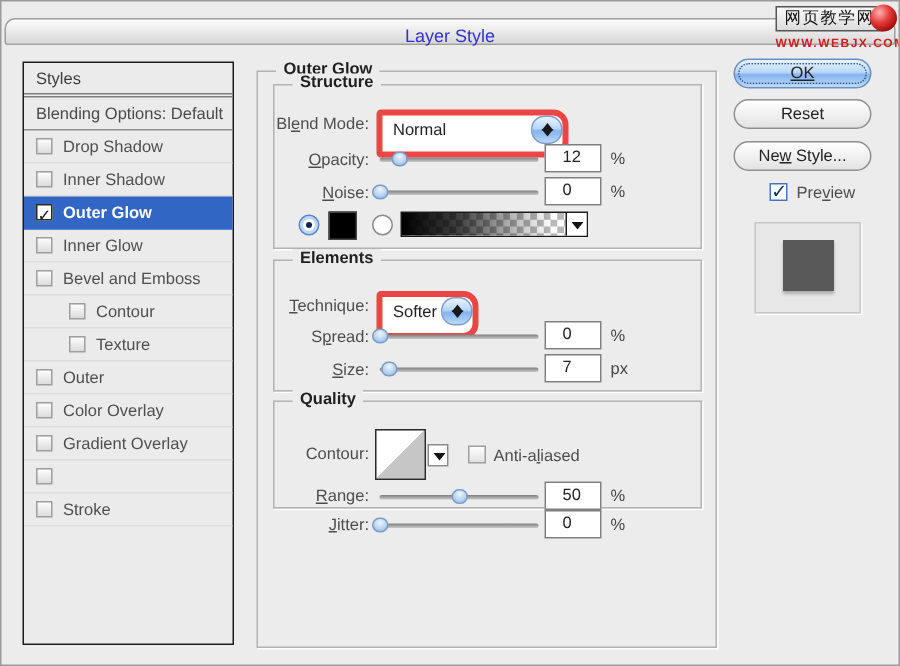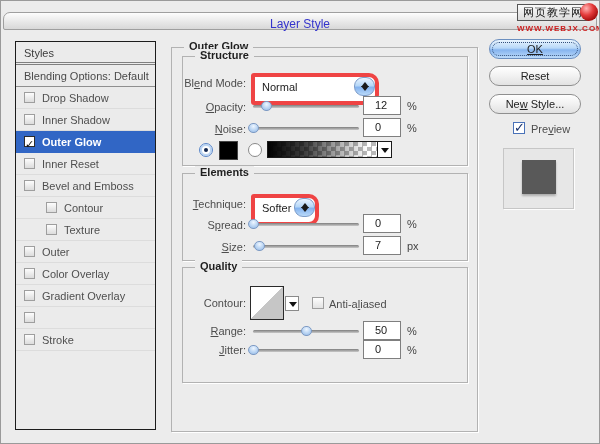--- a/index.html
+++ b/index.html
@@ -139,21 +139,21 @@
       <span class="lbl">Inner Shadow</span>
     </div>
     <div class="sb-item selected">
       <span class="cb">
           <span class="chk">✓</span>
         </span>
       <span class="lbl">Outer Glow</span>
     </div>
     <div class="sb-item">
       <span class="cb"></span>
-      <span class="lbl">Inner Reset</span>
+      <span class="lbl">Inner Glow</span>
     </div>
     <div class="sb-item">
       <span class="cb"></span>
       <span class="lbl">Bevel and Emboss</span>
     </div>
     <div class="sb-item indent">
       <span class="cb"></span>
       <span class="lbl">Contour</span>
     </div>
     <div class="sb-item indent">
@@ -244,21 +244,21 @@
   <div class="funit" style="left:406px; top:217px;">%</div>
 
   <div class="flabel" style="left:130px; top:240px;text-align:right;"><u>S</u>ize:</div>
   <div class="slider" style="left:252px; top:239px;">
     <div class="track"></div>
     <div class="thumb" style="left: calc(6% - 5px);"></div>
   </div>
   <div class="valbox" style="left:362px; top:235px;">7</div>
   <div class="funit" style="left:406px; top:239px;">px</div>
 
-  <div class="groupbox" style="left:181px; top:266px; width:286px; height:116px;">
+  <div class="groupbox" style="left:181px; top:266px; width:286px; height:72px;">
     <span class="legend">Quality</span>
   </div>
   <div class="flabel" style="left:130px; top:296px;">Contour:</div>
   <div class="contour-thumb" style="left:249px; top:285px;"></div>
   <div class="mini-drop" style="left:284px; top:295px;">
       <span class="tri-dn" style="top:5px;"></span>
     </div>
   <div class="checkbox" style="left:311px; top:296px;"></div>
   <div class="plain-label" style="left:328px; top:297px;">Anti-a<u>l</u>iased</div>
 

